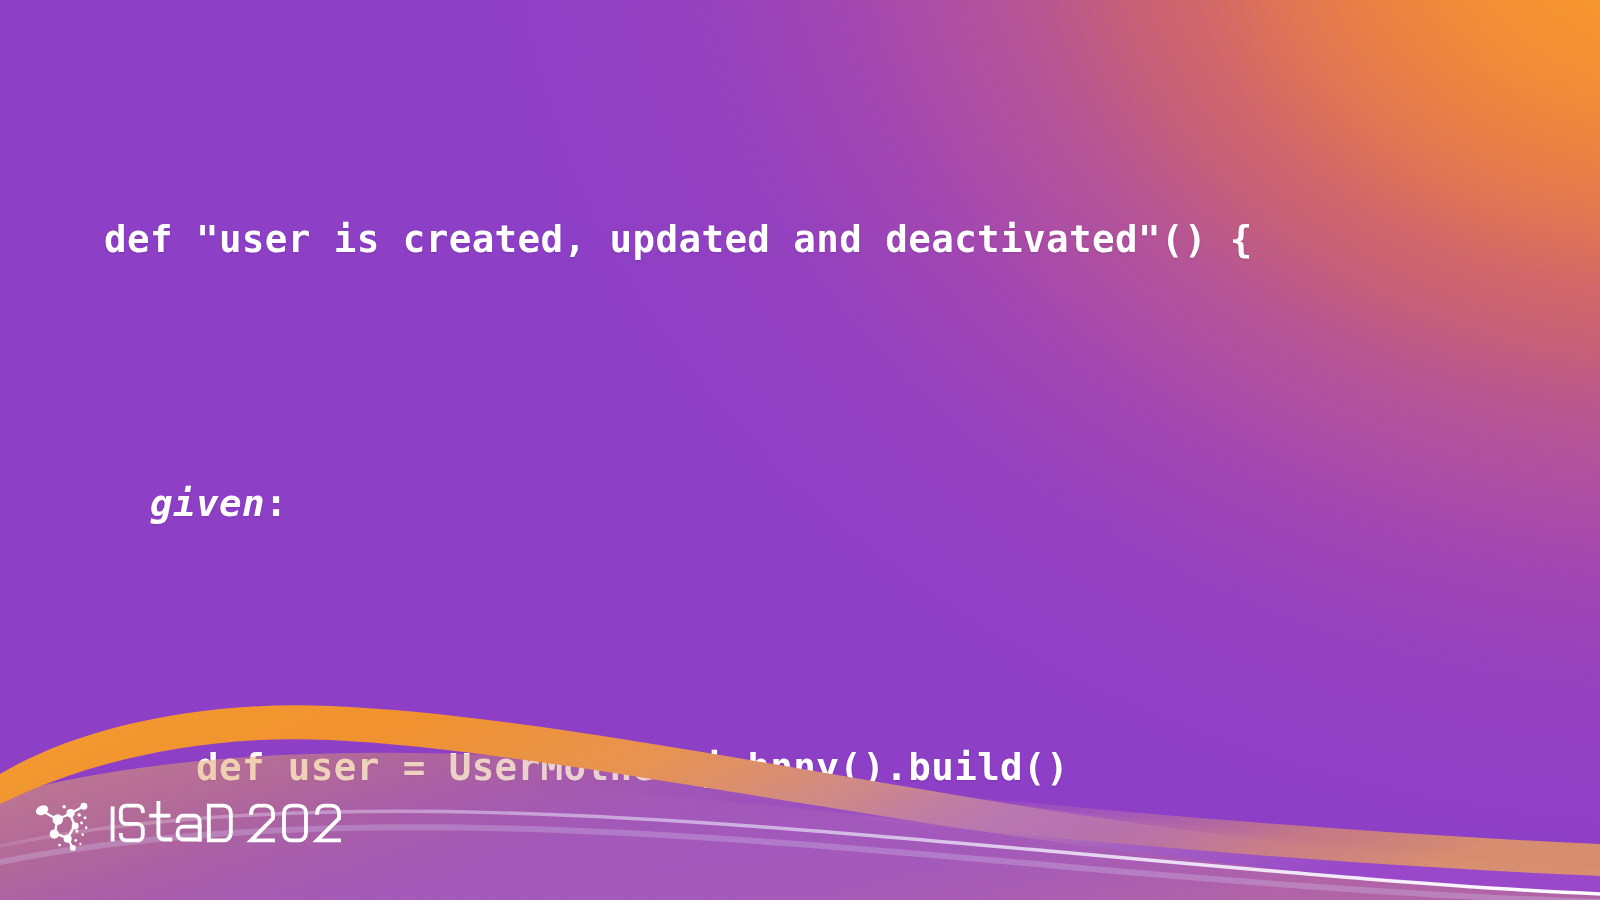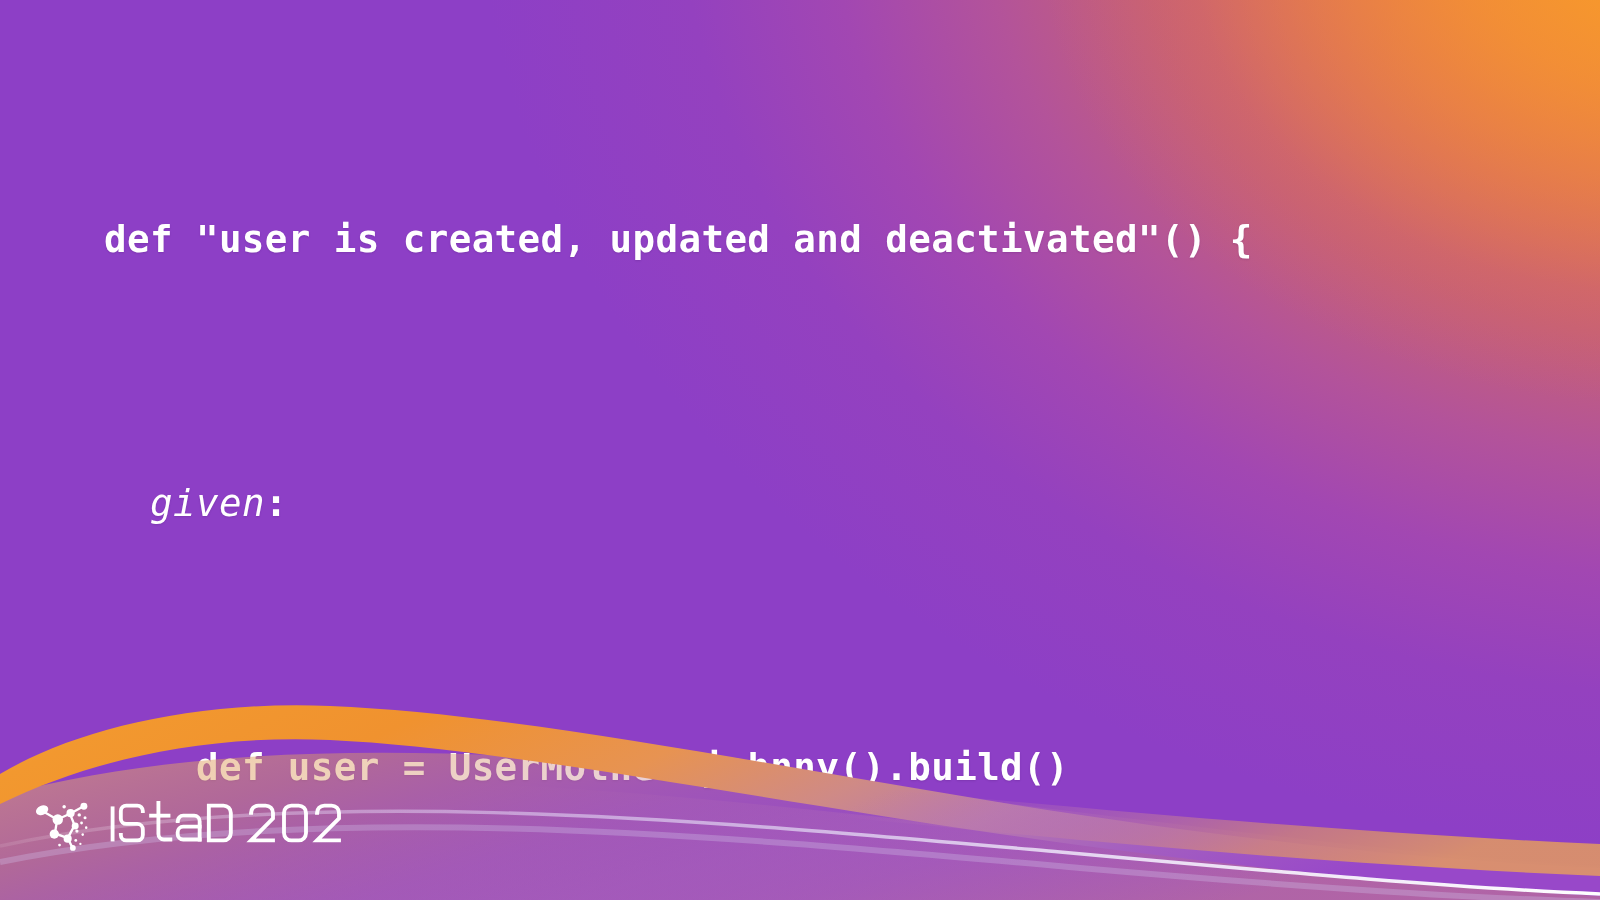--- a/index.html
+++ b/index.html
@@ -72,21 +72,21 @@
     font-weight: 700;
     white-space: pre;
     text-shadow: 0 1px 2px rgba(60,20,90,0.18);
   }
   .code .line {
     white-space: pre;
     min-height: 66px;
   }
   .kw-label {
     font-style: italic;
-    font-weight: 400;
+    font-weight: 700;
   }
 
   
   .brand {
     position: absolute;
     left: 34px;
     bottom: 48px;
     display: flex;
     align-items: center;
     gap: 16px;

